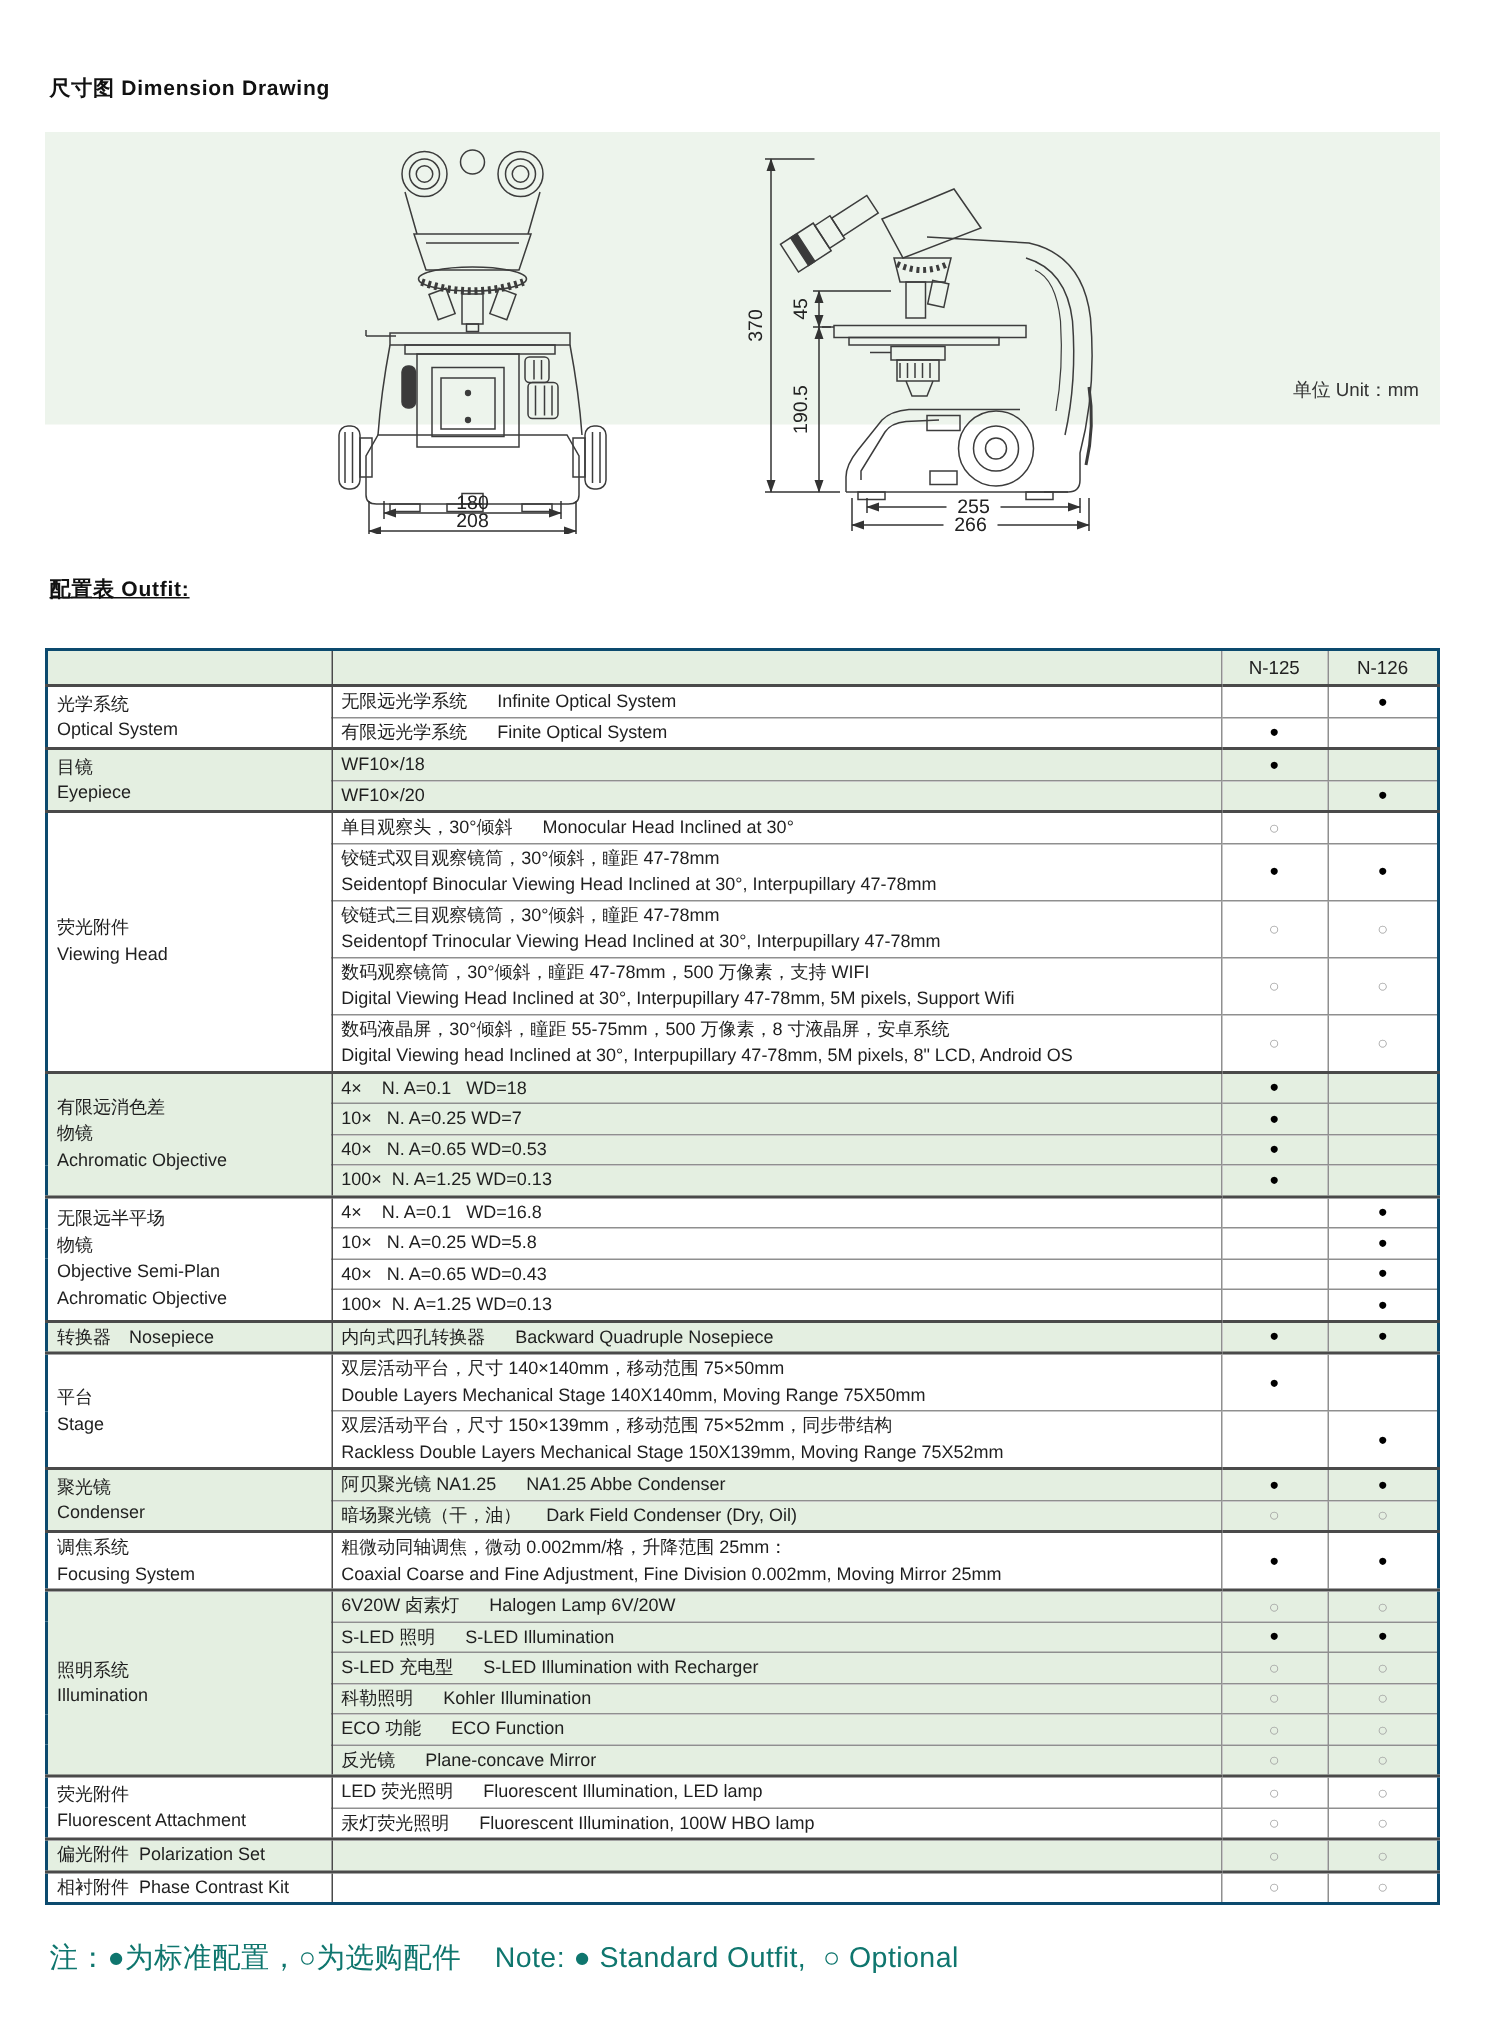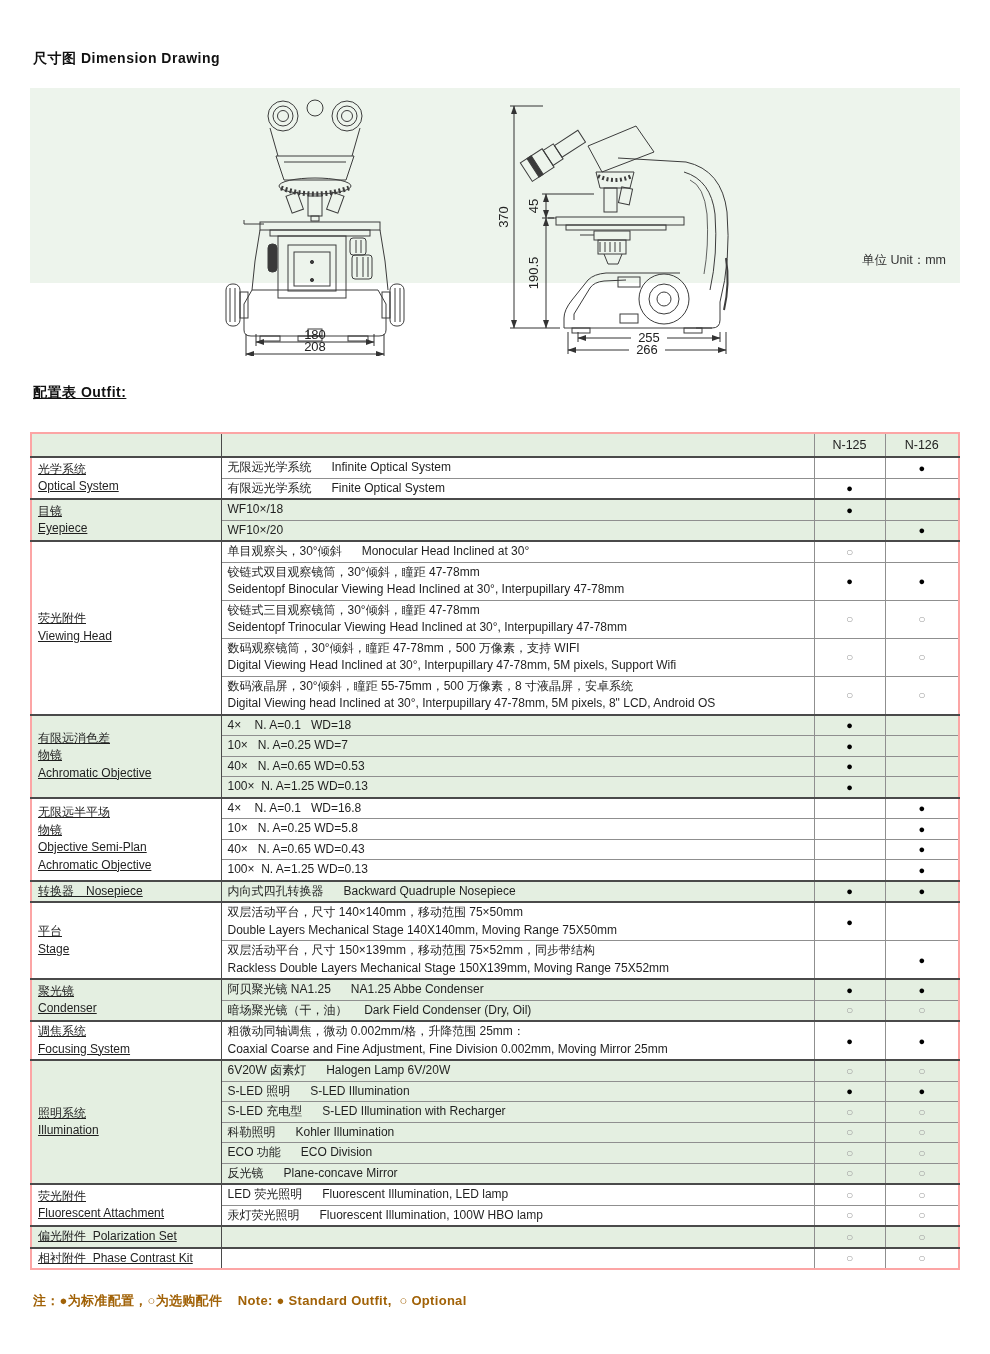--- a/index.html
+++ b/index.html
@@ -10,33 +10,33 @@
   #outfit-title{top:384px;text-decoration:underline;}
   #drawing-panel{position:absolute;left:30px;top:88px;width:930px;height:195px;background:#edf4ec;}
   #drawing-panel svg{position:absolute;}
   #front-svg{left:150px;top:4px;}
   #side-svg{left:438px;top:0px;}
   .unit-note{position:absolute;right:14px;bottom:14px;font-size:12.5px;color:#333;}
   .lineart{stroke:#3c3c3c;fill:none;stroke-width:1;}
   .dimline{stroke:#333;fill:none;stroke-width:1;}
   .dimtxt{font-size:13px;fill:#222;stroke:none;font-family:"Liberation Sans",sans-serif;}
   #outfit-table{position:absolute;left:30px;top:432px;border-collapse:collapse;table-layout:fixed;
-                width:928px;border:2px solid #fca5a5;}
+                width:928px;border:2px solid #0c4a6e;}
   #outfit-table td{border:1px solid #8f8f8f;padding:1px 6px;font-size:12px;vertical-align:middle;
                    overflow:hidden;}
   #outfit-table tr.tint td{background:#e4efe1;}
   #outfit-table tr.sec-start td{border-top:2px solid #4a4a4a;}
   #outfit-table td.lbl{vertical-align:middle;border-right:1px solid #4a4a4a;}
-  #outfit-table td.lbl div{line-height:17.5px;white-space:pre-wrap;text-decoration:underline;}
+  #outfit-table td.lbl div{line-height:17.5px;white-space:pre-wrap;}
   #outfit-table td.desc div{line-height:17.5px;white-space:pre-wrap;min-height:17.5px;}
   #outfit-table td.mark{text-align:center;padding:1px 0;}
   #outfit-table td.mark.std{color:#000;font-size:11px;}
   #outfit-table td.mark.opt{color:#9e9e9e;font-size:12px;}
   #outfit-table tr.head td{text-align:center;font-size:12.5px;color:#222;height:20px;}
-  .footnote{position:absolute;left:33px;top:1292px;font-size:13px;font-weight:bold;color:#a16207;
+  .footnote{position:absolute;left:33px;top:1292px;font-size:19px;font-weight:normal;color:#0f766e;
             white-space:pre-wrap;letter-spacing:.3px;}
 </style>
 </head>
 <body>
 
 <div class="title" id="dim-title">尺寸图 Dimension Drawing</div>
 
 <div id="drawing-panel">
 
   <svg id="front-svg" width="270" height="264" viewBox="0 0 270 264">
@@ -431,21 +431,21 @@
       </tr>
       <tr class="tint">
         <td class="desc">
           <div>科勒照明      Kohler Illumination</div>
         </td>
         <td class="mark opt">○</td>
         <td class="mark opt">○</td>
       </tr>
       <tr class="tint">
         <td class="desc">
-          <div>ECO 功能      ECO Division</div>
+          <div>ECO 功能      ECO Function</div>
         </td>
         <td class="mark opt">○</td>
         <td class="mark opt">○</td>
       </tr>
       <tr class="tint">
         <td class="desc">
           <div>反光镜      Plane-concave Mirror</div>
         </td>
         <td class="mark opt">○</td>
         <td class="mark opt">○</td>

